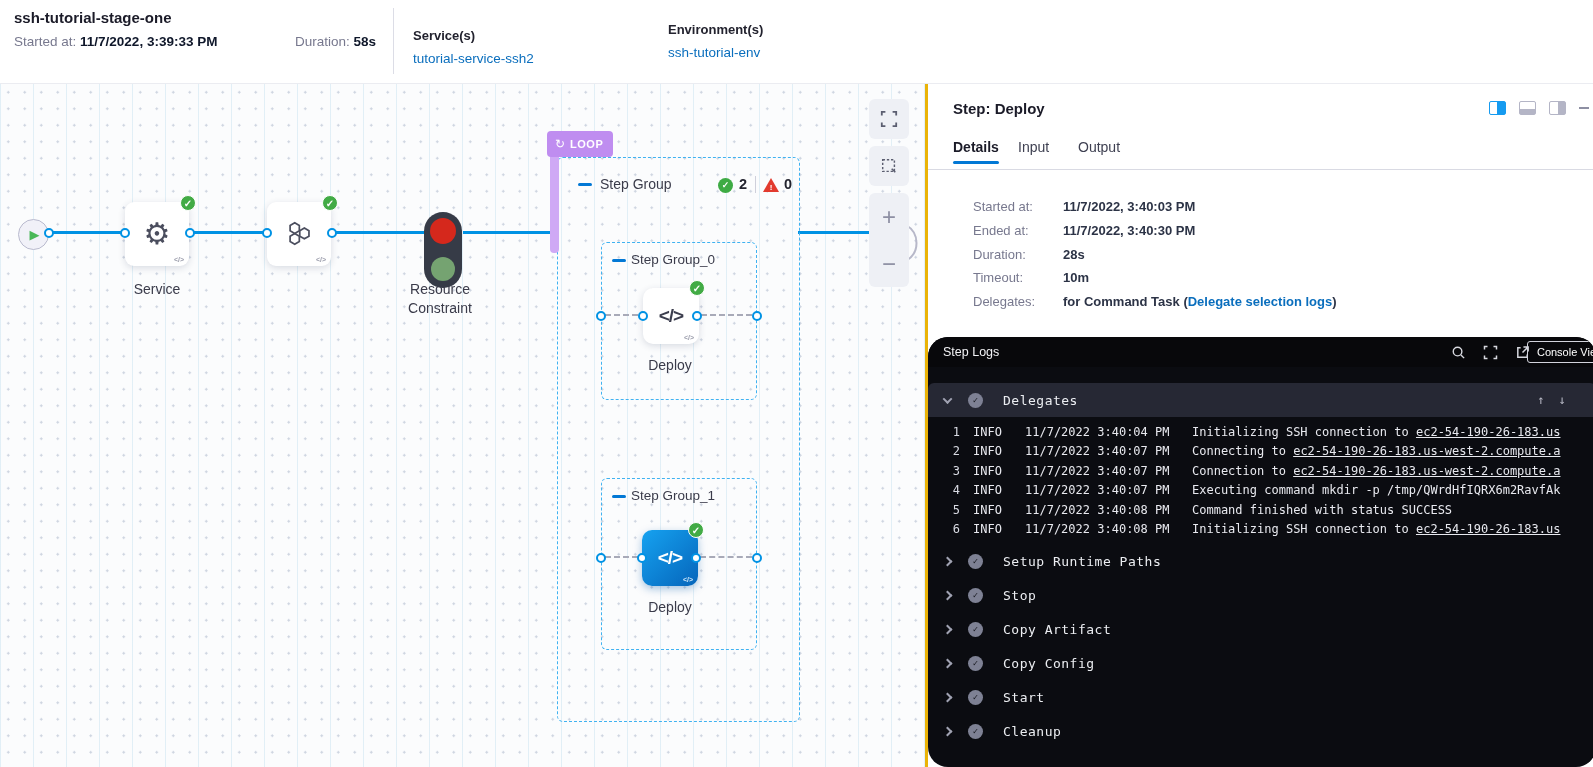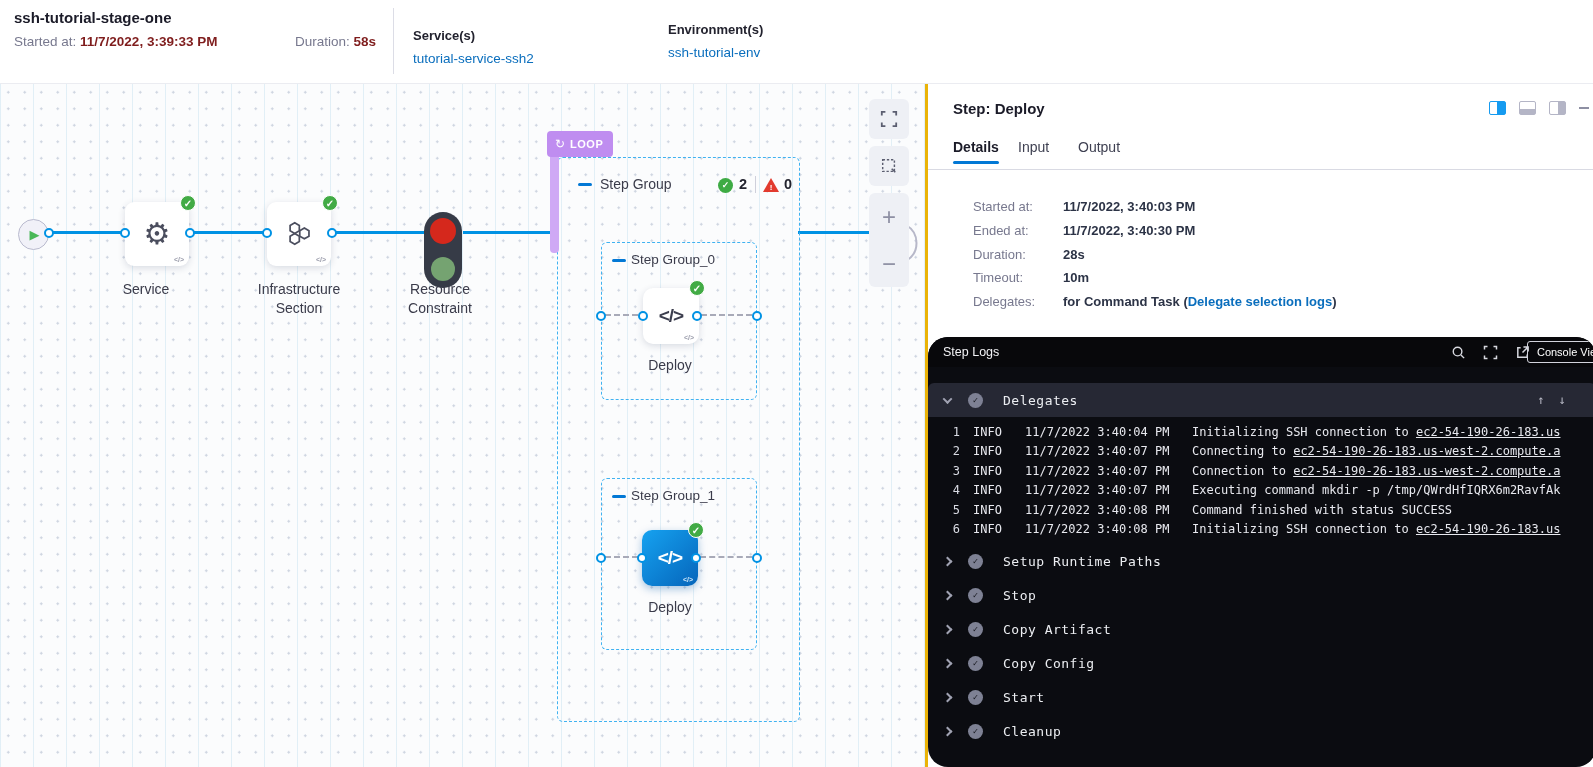--- a/index.html
+++ b/index.html
@@ -5,21 +5,21 @@
   * { margin:0; padding:0; box-sizing:border-box; }
   html,body { width:1593px; height:767px; overflow:hidden; background:#fff;
     font-family:"Liberation Sans", sans-serif; }
   .page { position:relative; width:1593px; height:767px; overflow:hidden; }
 
   
   .hd { position:absolute; left:0; top:0; width:1593px; height:84px; background:#fff; border-bottom:1px solid #ebecf1; }
   .hd-title { position:absolute; left:14px; top:9px; font-size:15px; font-weight:bold; color:#1b1b28; }
   .hd-sub { position:absolute; left:14px; top:34px; font-size:13.5px; }
   .lbl { color:#77788e; }
-  .val { color:#7f1d1d; font-weight:600; }
+  .val { color:#0f172a; font-weight:600; }
   .hd-duration { position:absolute; left:295px; top:34px; font-size:13.5px; }
   .hd-divider { position:absolute; left:393px; top:8px; width:1px; height:66px; background:#dcdde6; }
   .hd-block { position:absolute; top:22px; }
   .hd-block.svc { left:413px;margin-top:6px; }
   .hd-block.env { left:668px; }
   .blk-lbl { font-size:13px; color:#22222e; font-weight:600; margin-bottom:6px; }
   .blk-link { font-size:13.5px; color:#0a6ebd; text-decoration:none; cursor:pointer; }
 
   
   .canvas { position:absolute; left:0; top:84px; width:925px; height:683px;
@@ -188,36 +188,35 @@
     </div>
     <div class="port" style="left:44px; top:144px;"></div>
 
     <div class="stage-node" style="left:125px; top:118px;">
       <span class="gear-glyph">⚙</span>
       <span class="badge" style="right:-7px; top:-7px;">✓</span>
       <span class="mini-code">&lt;/&gt;</span>
     </div>
     <div class="port" style="left:120px; top:144px;"></div>
     <div class="port" style="left:185px; top:144px;"></div>
-    <div class="node-label" style="left:96px; top:196px; width:100px;">Service</div>
+    <div class="node-label" style="left:107px; top:196px; width:100px;">Service</div>
 
     <div class="stage-node" style="left:267px; top:118px;">
       <svg width="30" height="30" viewBox="0 0 28 28">
         <g fill="none" stroke="#4b4e5e" stroke-width="1.6">
           <polygon points="10,3.5 14.3,6 14.3,11 10,13.5 5.7,11 5.7,6"></polygon>
           <polygon points="19,8.5 23.3,11 23.3,16 19,18.5 14.7,16 14.7,11"></polygon>
           <polygon points="10,13.5 14.3,16 14.3,21 10,23.5 5.7,21 5.7,16"></polygon>
         </g>
       </svg>
       <span class="badge" style="right:-7px; top:-7px;">✓</span>
       <span class="mini-code">&lt;/&gt;</span>
     </div>
     <div class="port" style="left:262px; top:144px;"></div>
     <div class="port" style="left:327px; top:144px;"></div>
-    <div class="node-label" style="left:234px; top:196px; width:130px;">Infrastructure Section</div>
 
     <div class="abs traffic">
       <span class="light red"></span>
       <span class="light green"></span>
     </div>
     <div class="node-label" style="left:385px; top:196px; width:110px;">Resource Constraint</div>
 
     <div class="abs loop-bar"></div>
     <div class="abs loop-badge">
       <span class="loop-glyph">↻</span>

